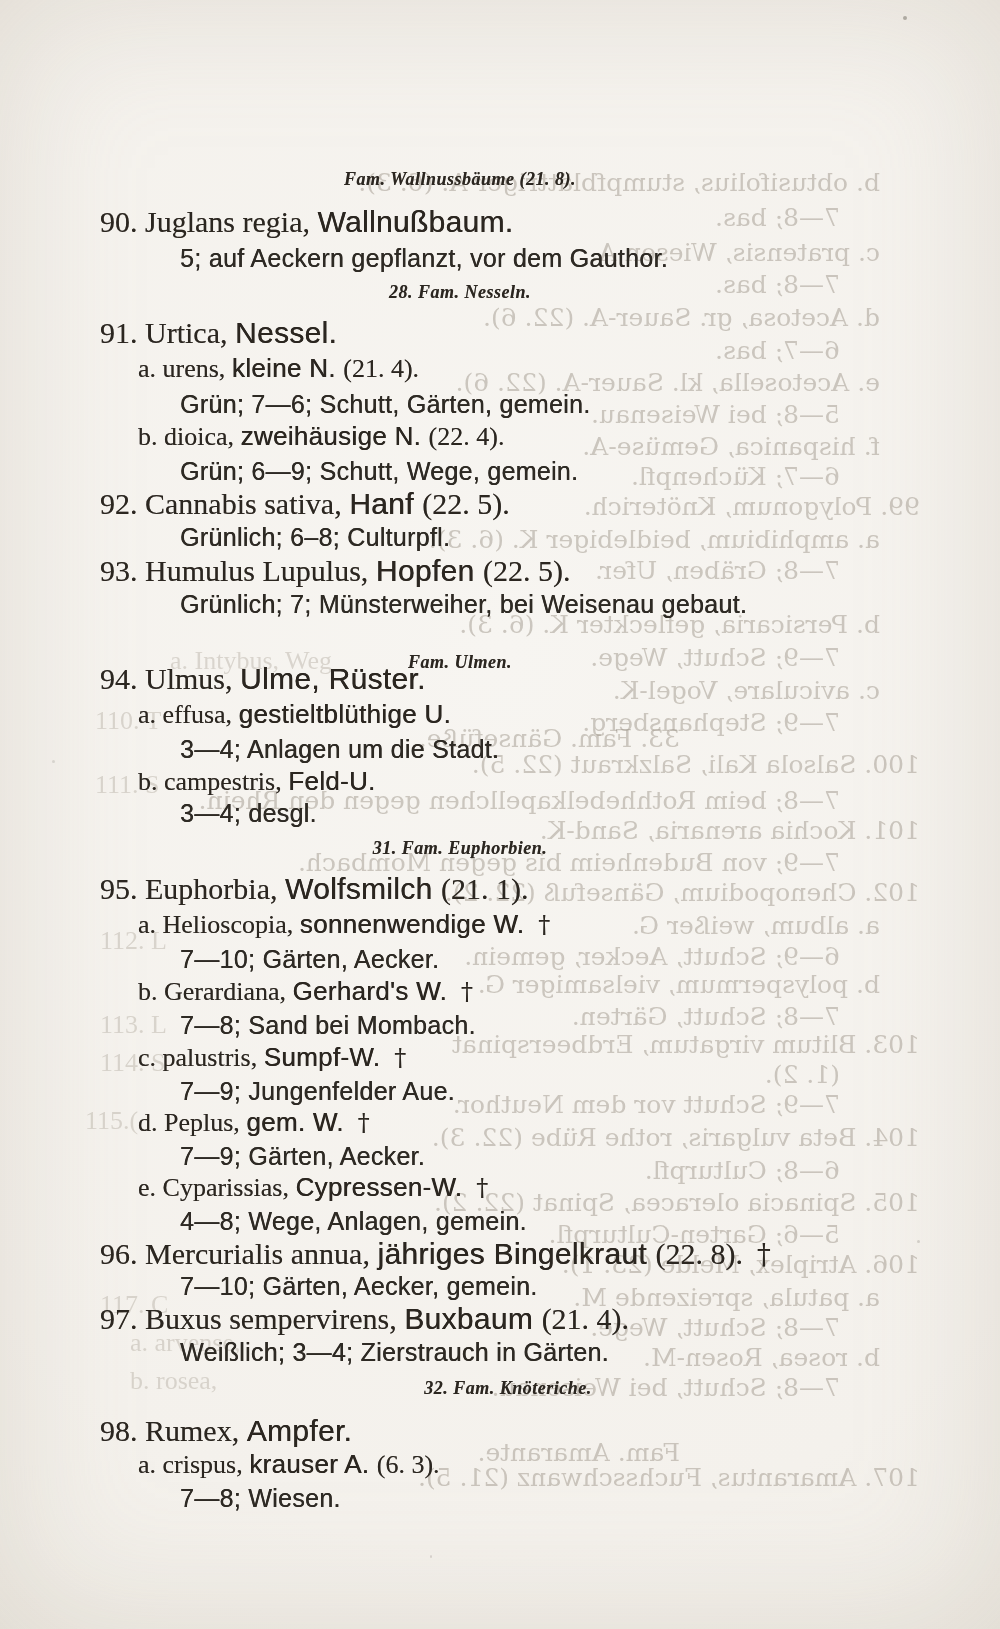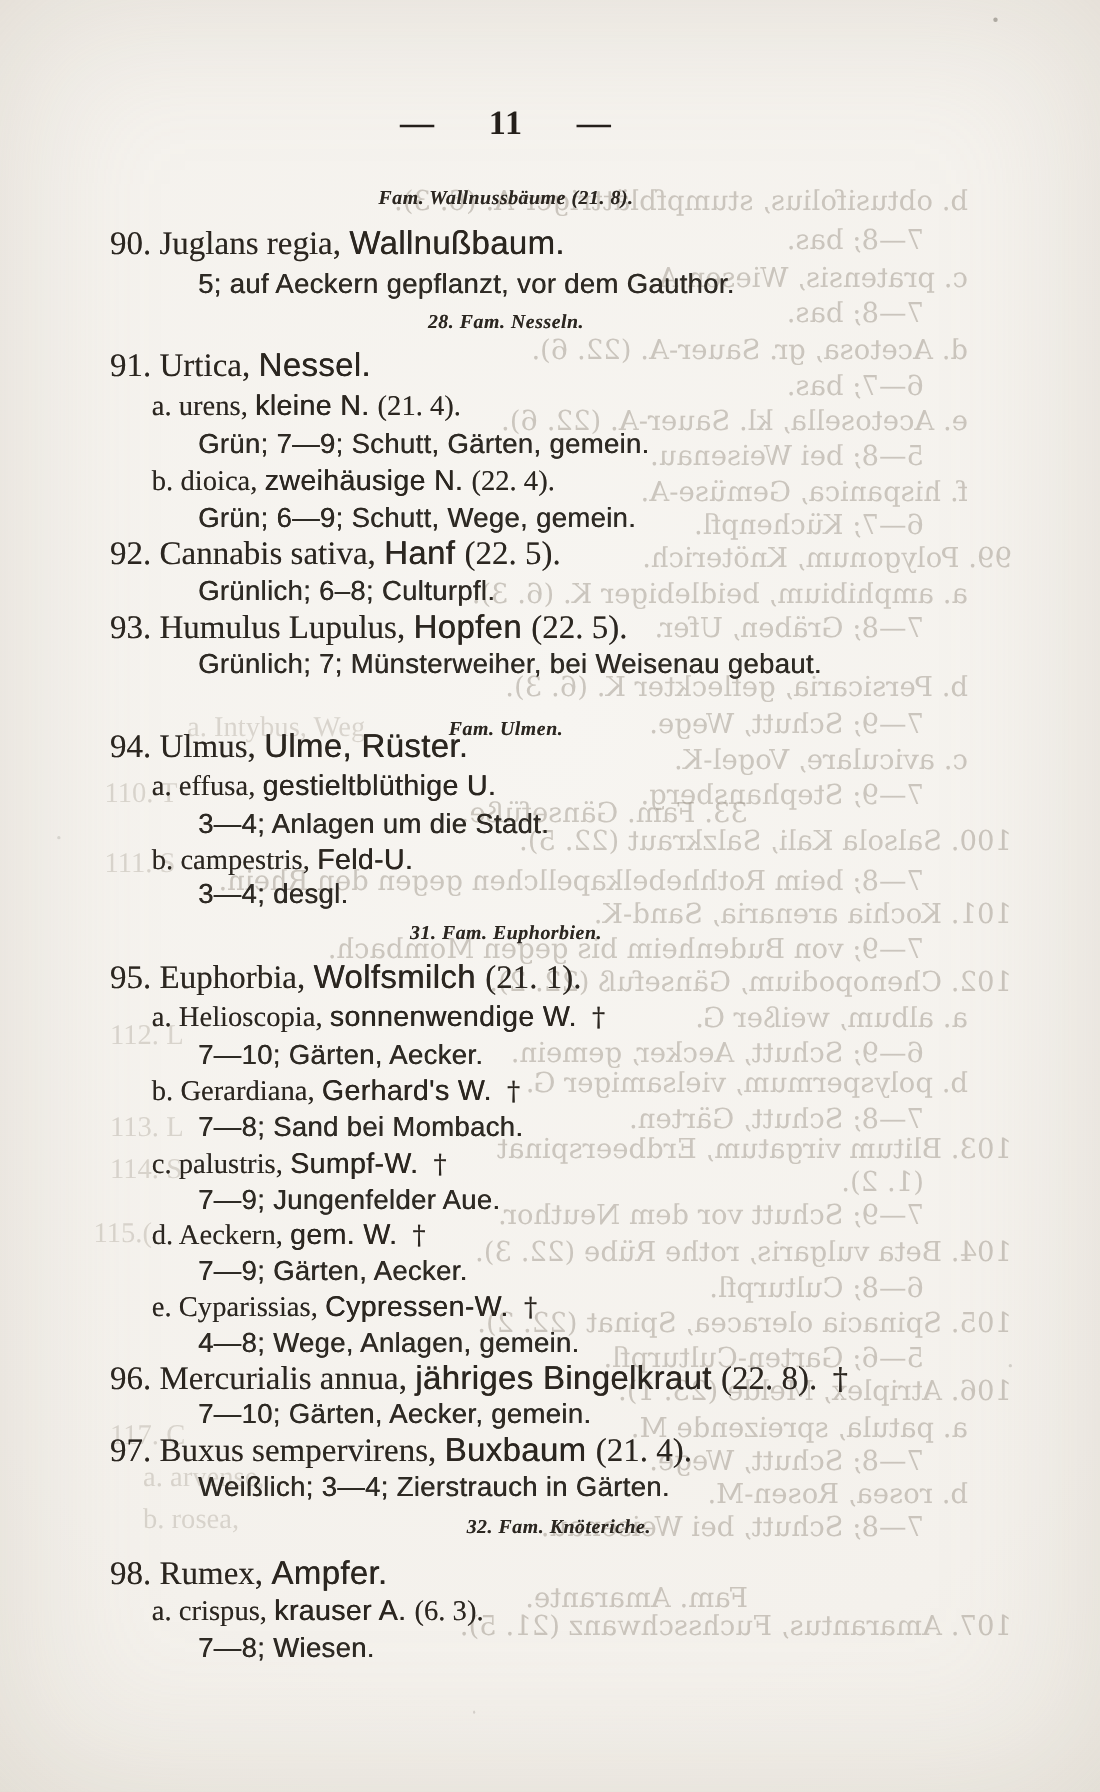--- a/index.html
+++ b/index.html
@@ -118,51 +118,50 @@
       <div class="gfrag" style="top: 772px; left: 95px;">111. S</div>
       <div class="gfrag" style="top: 928px; left: 100px;">112. L</div>
       <div class="gfrag" style="top: 1012px; left: 100px;">113. L</div>
       <div class="gfrag" style="top: 1050px; left: 100px;">114. S</div>
       <div class="gfrag" style="top: 1108px; left: 85px;">115.(</div>
       <div class="gfrag" style="top: 1292px; left: 100px;">117. C</div>
       <div class="gfrag" style="top: 1330px; left: 130px;">a. arvense,</div>
       <div class="gfrag" style="top: 1368px; left: 130px;">b. rosea,</div>
     </div>
 
-  <div class="page-number">— 11 —</div>
 
   <div id="content">
       <div class="line head" style="top: 170px;"><span class="hd">Fam. Wallnussbäume (21. 8).</span></div>
       <div class="line entry" style="top: 207px;"><span class="la">90. Juglans regia, </span><span class="fr">Wallnußbaum.</span></div>
       <div class="line detail" style="top: 246px;"><span class="fr">5; auf Aeckern gepflanzt, vor dem Gauthor.</span></div>
       <div class="line head" style="top: 283px;"><span class="hd">28. Fam. Nesseln.</span></div>
       <div class="line entry" style="top: 318px;"><span class="la">91. Urtica, </span><span class="fr">Nessel.</span></div>
       <div class="line sub" style="top: 355px;"><span class="la">a. urens, </span><span class="fr">kleine N. </span><span class="la">(21. 4).</span></div>
-      <div class="line detail" style="top: 392px;"><span class="fr">Grün; 7—9; Schutt, Gärten, gemein.</span></div>
+      <div class="line detail" style="top: 392px;"><span class="fr">Grün; 7—6; Schutt, Gärten, gemein.</span></div>
       <div class="line sub" style="top: 423px;"><span class="la">b. dioica, </span><span class="fr">zweihäusige N. </span><span class="la">(22. 4).</span></div>
       <div class="line detail" style="top: 459px;"><span class="fr">Grün; 6—9; Schutt, Wege, gemein.</span></div>
       <div class="line entry" style="top: 489px;"><span class="la">92. Cannabis sativa, </span><span class="fr">Hanf </span><span class="la">(22. 5).</span></div>
       <div class="line detail" style="top: 525px;"><span class="fr">Grünlich; 6–8; Culturpfl.</span></div>
       <div class="line entry" style="top: 556px;"><span class="la">93. Humulus Lupulus, </span><span class="fr">Hopfen </span><span class="la">(22. 5).</span></div>
       <div class="line detail" style="top: 592px;"><span class="fr">Grünlich; 7; Münsterweiher, bei Weisenau gebaut.</span></div>
       <div class="line head" style="top: 653px;"><span class="hd">Fam. Ulmen.</span></div>
       <div class="line entry" style="top: 664px;"><span class="la">94. Ulmus, </span><span class="fr">Ulme, Rüster.</span></div>
       <div class="line sub" style="top: 701px;"><span class="la">a. effusa, </span><span class="fr">gestieltblüthige U.</span></div>
       <div class="line detail" style="top: 737px;"><span class="fr">3—4; Anlagen um die Stadt.</span></div>
       <div class="line sub" style="top: 768px;"><span class="la">b. campestris, </span><span class="fr">Feld-U.</span></div>
       <div class="line detail" style="top: 801px;"><span class="fr">3—4; desgl.</span></div>
       <div class="line head" style="top: 839px;"><span class="hd">31. Fam. Euphorbien.</span></div>
       <div class="line entry" style="top: 874px;"><span class="la">95. Euphorbia, </span><span class="fr">Wolfsmilch </span><span class="la">(21. 1).</span></div>
       <div class="line sub" style="top: 911px;"><span class="la">a. Helioscopia, </span><span class="fr">sonnenwendige W.</span><span class="dg">†</span></div>
       <div class="line detail" style="top: 947px;"><span class="fr">7—10; Gärten, Aecker.</span></div>
       <div class="line sub" style="top: 978px;"><span class="la">b. Gerardiana, </span><span class="fr">Gerhard's W.</span><span class="dg">†</span></div>
       <div class="line detail" style="top: 1013px;"><span class="fr">7—8; Sand bei Mombach.</span></div>
       <div class="line sub" style="top: 1044px;"><span class="la">c. palustris, </span><span class="fr">Sumpf-W.</span><span class="dg">†</span></div>
       <div class="line detail" style="top: 1079px;"><span class="fr">7—9; Jungenfelder Aue.</span></div>
-      <div class="line sub" style="top: 1109px;"><span class="la">d. Aeckern, </span><span class="fr">gem. W.</span><span class="dg">†</span></div>
+      <div class="line sub" style="top: 1109px;"><span class="la">d. Peplus, </span><span class="fr">gem. W.</span><span class="dg">†</span></div>
       <div class="line detail" style="top: 1144px;"><span class="fr">7—9; Gärten, Aecker.</span></div>
       <div class="line sub" style="top: 1174px;"><span class="la">e. Cyparissias, </span><span class="fr">Cypressen-W.</span><span class="dg">†</span></div>
       <div class="line detail" style="top: 1209px;"><span class="fr">4—8; Wege, Anlagen, gemein.</span></div>
       <div class="line entry" style="top: 1239px;"><span class="la">96. Mercurialis annua, </span><span class="fr">jähriges Bingelkraut </span><span class="la">(22. 8).</span><span class="dg">†</span></div>
       <div class="line detail" style="top: 1274px;"><span class="fr">7—10; Gärten, Aecker, gemein.</span></div>
       <div class="line entry" style="top: 1304px;"><span class="la">97. Buxus sempervirens, </span><span class="fr">Buxbaum </span><span class="la">(21. 4).</span></div>
       <div class="line detail" style="top: 1340px;"><span class="fr">Weißlich; 3—4; Zierstrauch in Gärten.</span></div>
       <div class="line head" style="top: 1379px; padding-left: 48px;"><span class="hd">32. Fam. Knöteriche.</span></div>
       <div class="line entry" style="top: 1416px;"><span class="la">98. Rumex, </span><span class="fr">Ampfer.</span></div>
       <div class="line sub" style="top: 1451px;"><span class="la">a. crispus, </span><span class="fr">krauser A. </span><span class="la">(6. 3).</span></div>

